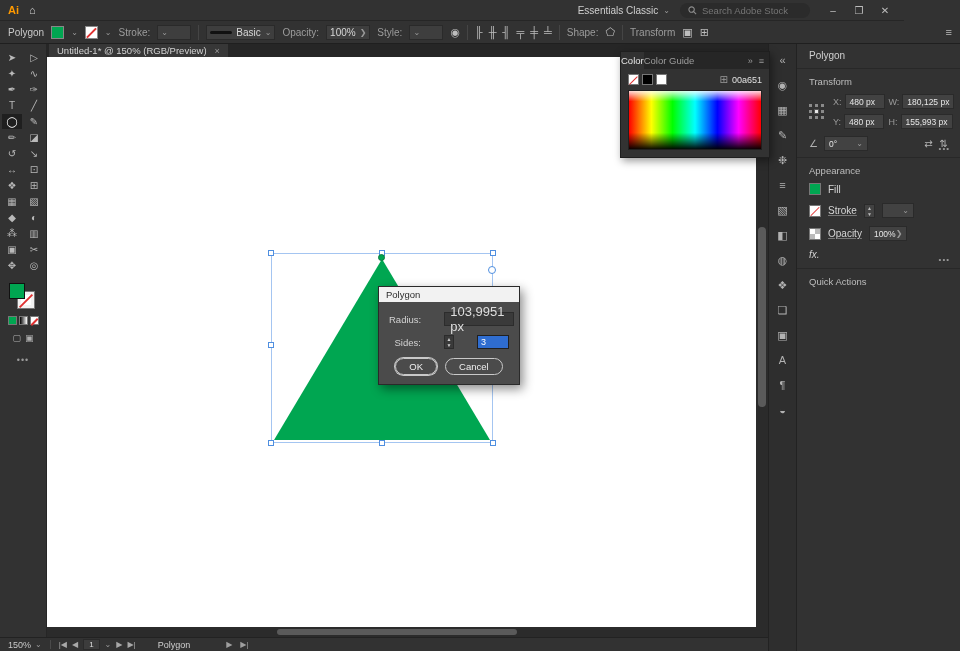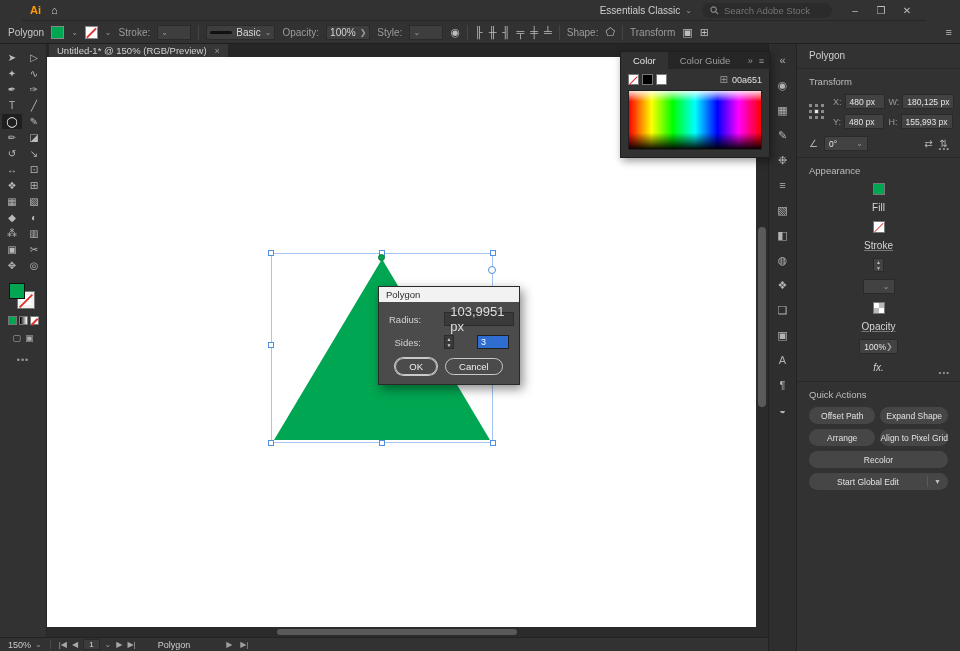--- a/index.html
+++ b/index.html
@@ -2,21 +2,21 @@
 <html style="--accent: #00a651;"><head>
 <meta charset="utf-8">
 <style>
   * { margin:0; padding:0; box-sizing:border-box; }
   html,body { width:960px; height:651px; overflow:hidden; background:#1d1d1d;
     font-family:"Liberation Sans","DejaVu Sans",sans-serif; }
   .app { position:relative; width:960px; height:651px; background:#323232; color:#d6d6d6; font-size:11px; }
 
   
   .menubar { position:absolute; left:0; top:0; width:904px; height:21px; background:#323232;
-    border-bottom:1px solid #262626; display:flex; align-items:center; gap:2px; padding:0 6px;margin-left:22px; }
+    border-bottom:1px solid #262626; display:flex; align-items:center; gap:2px; padding:0 6px; }
   .ai-logo { color:#ff9a00; font-weight:bold; font-size:11px; padding:0 6px 0 2px; }
   .home-ico { color:#c8c8c8; font-size:11px; padding:0 8px 0 2px; }
   .menus { display:flex; gap:0; }
   .menu-item { padding:2px 9px; color:#d8d8d8; font-size:10.5px; cursor:default; }
   .mb-right { margin-left:auto; display:flex; align-items:center; gap:10px; }
   .workspace { color:#cfcfcf; font-size:10px; display:flex; align-items:center; gap:5px; }
   .chev { font-size:8px; color:#9a9a9a; }
   .searchbox { display:flex; align-items:center; gap:5px; background:#2b2b2b; border-radius:8px;
     padding:1px 8px; height:15px; }
   .searchbox svg { display:block; }
@@ -101,21 +101,21 @@
     display:flex; align-items:center; padding-left:3px; }
   .dlg-buttons { display:flex; justify-content:center; gap:8px; margin-top:3px; }
   .dlg-btn { background:transparent; border:1px solid #c9c9c9; color:#eee; border-radius:10px;
     font-size:9.5px; padding:2px 13px; font-family:inherit; }
   .dlg-btn.ok { box-shadow:0 0 0 1px #c9c9c9; }
 
   
   .color-panel { position:absolute; left:620px; top:51px; width:150px; background:#323232;
     border:1px solid #1f1f1f; box-shadow:2px 3px 8px rgba(0,0,0,0.4); z-index:20; }
   .cp-tabs { display:flex; align-items:center; background:#262626; height:17px; font-size:9.5px; }
-  .cp-tab { padding:0 12px; height:17px; display:flex; align-items:center; color:#9c9c9c; }
+  .cp-tab { padding:0 0; height:17px; display:flex; align-items:center; color:#9c9c9c; }
   .cp-tab.active { background:#323232; color:#e4e4e4; }
   .cp-icons { margin-left:auto; display:flex; gap:6px; padding-right:5px; color:#9a9a9a; font-size:9px; }
   .cp-body { padding:5px 7px 7px; }
   .cp-row { display:flex; align-items:center; gap:3px; margin-bottom:5px; }
   .sw { width:11px; height:11px; border:1px solid #777; position:relative; display:inline-block; }
   .sw.none { background:#fff; }
   .sw.none::after { content:""; position:absolute; left:-1px; right:-1px; top:50%;
     border-top:1.5px solid #e03131; transform:rotate(-45deg); }
   .sw.black { background:#000; }
   .sw.white { background:#fff; }
@@ -148,21 +148,21 @@
   .tf-cell { display:flex; align-items:center; gap:3px; }
   .tf-lab { color:#9a9a9a; font-size:9px; }
   .pf { background:#424242; border:1px solid #2a2a2a; height:15px; padding:0 4px; color:#e6e6e6;
     font-size:8.5px; display:inline-flex; align-items:center; white-space:nowrap; min-width:40px; }
   .chain { grid-row:span 2; color:#b5b5b5; }
   .tf-angle-row { display:flex; align-items:center; gap:6px; margin-top:7px; }
   .angle-ico { color:#b0b0b0; font-size:10px; }
   .pf.angle { min-width:44px; justify-content:space-between; }
   .flip-icos { margin-left:auto; display:flex; gap:7px; color:#b5b5b5; font-size:10px; }
   .pp-more { position:absolute; right:10px; bottom:4px; color:#9a9a9a; font-size:8px; letter-spacing:1px; }
-  .ap-row { display:flex; align-items:center; gap:7px; margin-bottom:8px;flex-direction:column; }
+  .ap-row { display:flex; align-items:center; gap:7px; margin-bottom:8px; }
   .ap-sw { width:12px; height:12px; border:1px solid #777; position:relative; }
   .ap-sw.fill { background:var(--accent,#00a651); }
   .ap-sw.none { background:#fff; }
   .ap-sw.none::after { content:""; position:absolute; left:-1px; right:-1px; top:50%;
     border-top:1.5px solid #e03131; transform:rotate(-45deg); }
   .ap-sw.checker { background:conic-gradient(#bbb 25%, #fff 0 50%, #bbb 0 75%, #fff 0); }
   .ap-link { color:#d6d6d6; text-decoration:underline; text-decoration-color:#777; }
   .mini-step { display:inline-flex; flex-direction:column; width:11px; height:14px; background:#424242;
     border:1px solid #2a2a2a; color:#bbb; font-size:5px; line-height:6px; align-items:center; justify-content:center; }
   .pf.dd { min-width:32px; justify-content:space-between; }
@@ -487,30 +487,20 @@
         </span>
       </div>
       <div class="ap-row" style="margin-bottom:2px">
         <span class="fx">fx.</span>
       </div>
       <div class="pp-more">•••</div>
     </div>
 
     <div class="pp-section" style="border-bottom:none">
       <div class="pp-head">Quick Actions</div>
-      <div class="qa-grid">
-        <span class="qa-grid" style="display:contents">
-          
-        <button class="qa-btn">Offset Path</button><button class="qa-btn">Expand Shape</button><button class="qa-btn">Arrange</button><button class="qa-btn">Align to Pixel Grid</button></span>
-        <button class="qa-btn wide">Recolor</button>
-        <button class="qa-btn wide split">
-          <span class="lbl">Start Global Edit</span>
-          <span class="dd-chev">▼</span>
-        </button>
-      </div>
     </div>
   </div>
 
   <div class="statusbar">
     <span class="sb-zoom">
       <span>150%</span>
       <span class="chev">⌄</span>
     </span>
     <span class="sb-sep"></span>
     <span class="sb-nav">

